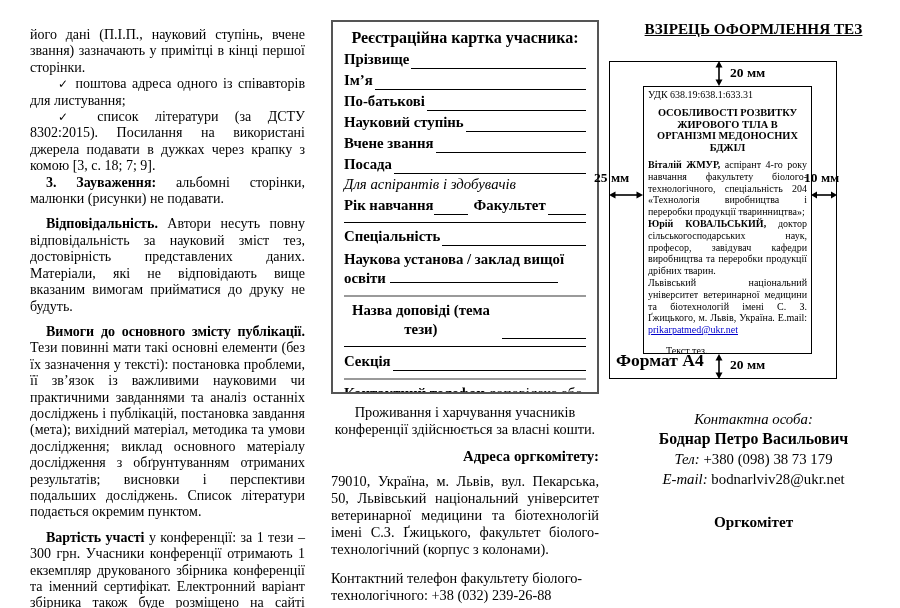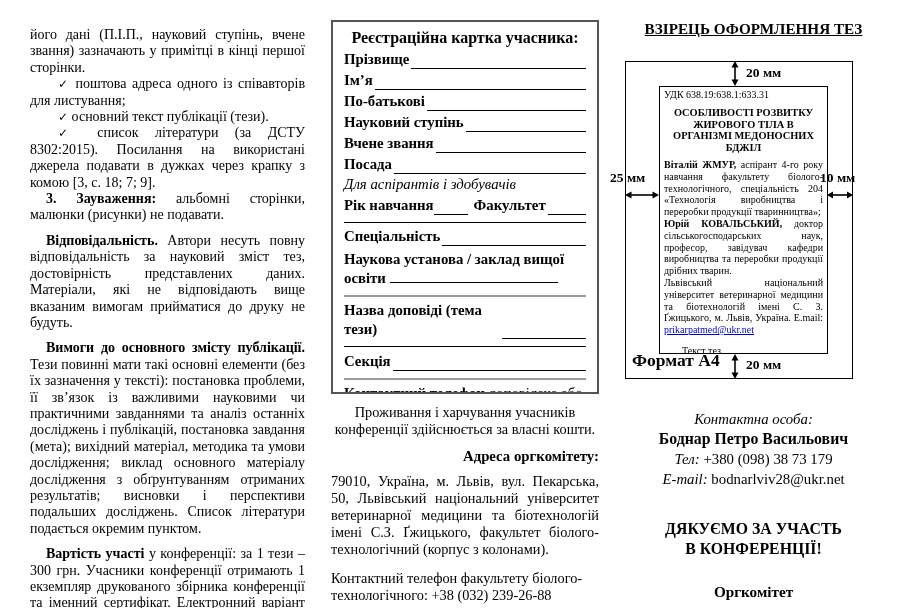--- a/index.html
+++ b/index.html
@@ -31,21 +31,21 @@
   .phone-para{margin-top:4px;}
   .phone-para b{font-weight:bold;}
   .mid-note{text-align:center;font-size:14.3px;line-height:17px;margin-top:10px;}
   .addr-title{text-align:right;font-weight:bold;font-size:14.8px;margin-top:10px;}
   .addr{text-align:justify;font-size:14.3px;line-height:17px;margin-top:8px;}
   .mid-phone{font-size:14.3px;line-height:17px;margin-top:12px;}
 
   
   .col-right{box-sizing:border-box;width:293px;padding-top:20px;text-align:center;}
   .r-heading{font-weight:bold;font-size:15.2px;margin-bottom:23px;text-decoration:underline;}
-  .diagram{position:relative;width:228px;height:318px;border:1.5px solid #000;margin-left:18px;text-align:left;box-sizing:border-box;}
+  .diagram{position:relative;width:228px;height:318px;border:1.5px solid #000;margin-left:2px;text-align:left;box-sizing:border-box;}
   .sample{position:absolute;left:33px;top:24px;width:169px;height:268px;border:1px solid #000;box-sizing:border-box;padding:2px 4px;font-size:10px;line-height:11.8px;overflow:hidden;}
   .udc{margin:0;}
   .s-title{text-align:center;font-weight:bold;font-size:10.4px;margin:6px 0 5px;}
   .s-para{text-align:justify;margin:0;}
   .s-link{color:#0000cc;text-decoration:underline;}
   .s-body{margin:9px 0 0 18px;}
   .m-label{position:absolute;font-weight:bold;font-size:13.5px;white-space:nowrap;}
   .arr{position:absolute;}
   .fmt-label{position:absolute;left:6px;top:288px;font-weight:bold;font-size:17.5px;}
   .contact{margin-top:30px;font-size:14.8px;line-height:20px;}
@@ -56,21 +56,20 @@
   .orgcom{font-weight:bold;font-size:15.2px;margin-top:24px;}
 </style>
 </head>
 <body>
 
 <div class="page">
 
   <div class="col-left">
     <p>його дані (П.І.П., науковий ступінь, вчене звання) зазначають у примітці в кінці першої сторінки.</p>
     <p class="bullet"><span class="check">✓</span> <span>поштова адреса одного із співавторів для листування;</span></p>
-    <p class="bullet"><span class="check">✓</span> <span>основний текст публікації (тези).</span></p>
     <p class="bullet"><span class="check">✓</span> <span>список літератури (за ДСТУ 8302:2015). Посилання на використані джерела подавати в дужках через крапку з комою [3, с. 18; 7; 9].</span></p>
     <p class="ind"><b class="lead">3. Зауваження:</b><span> альбомні сторінки, малюнки (рисунки) не подавати.</span></p>
     <p class="sec ind"><b class="lead">Відповідальність.</b><span> Автори несуть повну відповідальність за науковий зміст тез, достовірність представлених даних. Матеріали, які не відповідають вище вказаним вимогам прийматися до друку не будуть.</span></p>
     <p class="sec ind"><b class="lead">Вимоги до основного змісту публікації.</b><span> Тези повинні мати такі основні елементи (без їх зазначення у тексті): постановка проблеми, її зв’язок із важливими науковими чи практичними завданнями та аналіз останніх досліджень і публікацій, постановка завдання (мета); вихідний матеріал, методика та умови дослідження; виклад основного матеріалу дослідження з обґрунтуванням отриманих результатів; висновки і перспективи подальших досліджень. Список літератури подається окремим пунктом.</span></p>
     <p class="sec ind"><b class="lead">Вартість участі</b><span> у конференції: за 1 тези – 300 грн. Учасники конференції отримають 1 екземпляр друкованого збірника конференції та іменний сертифікат. Електронний варіант збірника також буде розміщено на сайті Університету (Наука → Конференції).</span></p>
   </div>
 
   <div class="col-mid">
     <div class="card">
       <div class="card-title">Реєстраційна картка учасника:</div>
@@ -111,21 +110,21 @@
       <hr class="hr-black">
 
       <div class="frow" style="margin-top:4px;">
           <span>Спеціальність</span>
           <span class="fill"></span>
         </div>
 
       <div class="fwrap"><span>Наукова установа / заклад вищої освіти</span> <span class="fill-inline"></span></div>
       <hr class="hr-gray">
 
-      <div class="frow" style="margin-top:4px;"><span>Назва доповіді (тема тези)</span>&nbsp;<span class="fill-mid"></span></div>
+      <div class="frow" style="margin-top:4px;text-align:center;"><span>Назва доповіді (тема тези)</span>&nbsp;<span class="fill-mid"></span></div>
       <hr class="hr-black">
 
       <div class="frow" style="margin-top:5px;">
           <span>Секція</span>
           <span class="fill"></span>
         </div>
       <hr class="hr-gray">
 
       <div class="phone-para"><b>Контактний телефон</b><span> доповідача або наукового керівника (П.І.П.)</span></div>
 
@@ -182,21 +181,17 @@
       </div>
     </div>
 
     <div class="contact">
       <div class="c-label">Контактна особа:</div>
       <div class="c-name">Боднар Петро Васильович</div>
       <div><span class="c-it">Тел:</span><span> +380 (098) 38 73 179</span></div>
       <div><span class="c-it">E-mail:</span><a href="#" style="color:#000;text-decoration:none;"> bodnarlviv28@ukr.net</a></div>
     </div>
 
-    <div class="thanks">
-      <div>ДЯКУЄМО ЗА УЧАСТЬ</div>
-      <div>В КОНФЕРЕНЦІЇ!</div>
-    </div>
 
     <div class="orgcom">Оргкомітет</div>
   </div>
 
 </div>
 
 </body></html>

